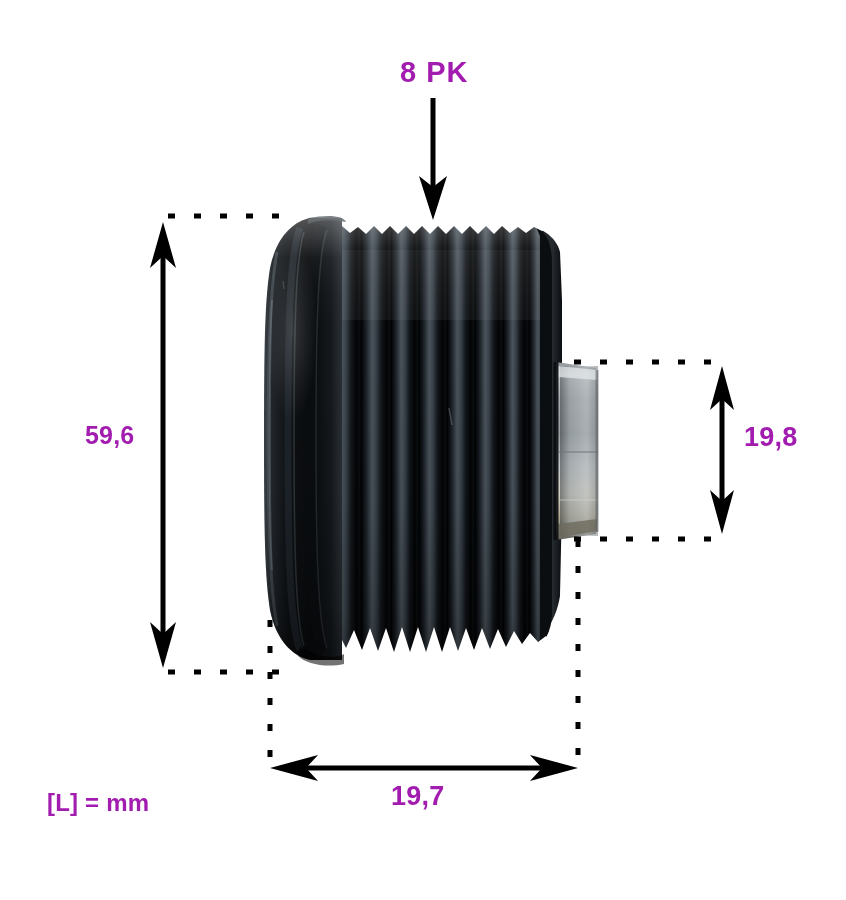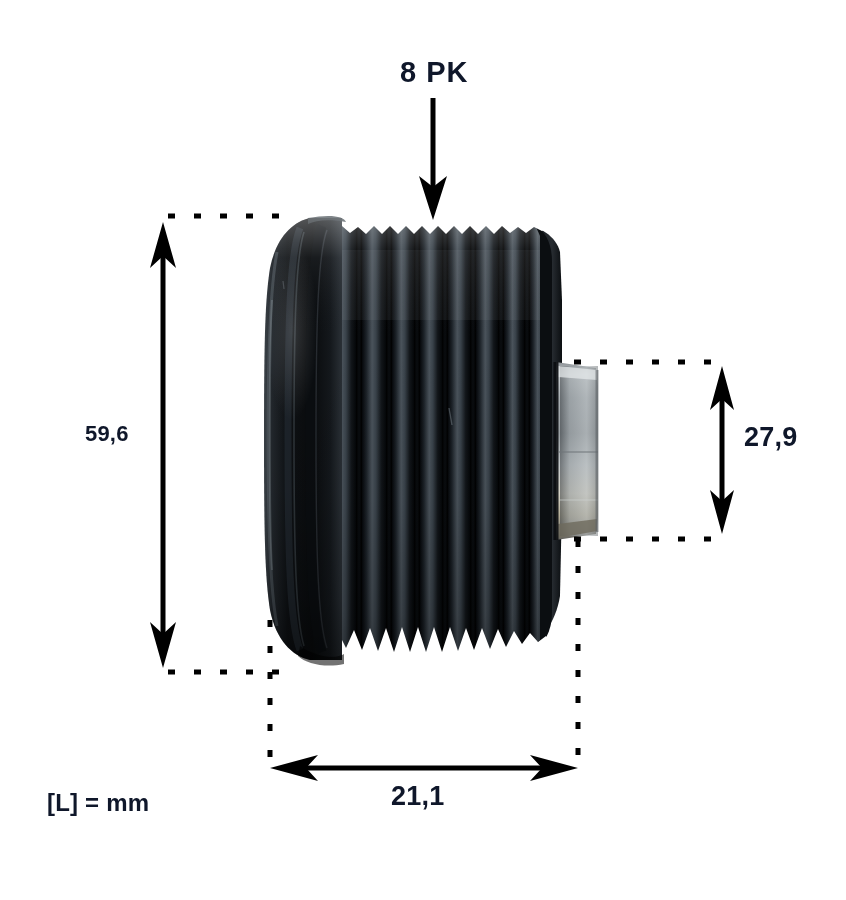--- a/index.html
+++ b/index.html
@@ -27,35 +27,35 @@
     position: absolute;
     left: 0; top: 0;
     width: 846px;
     height: 900px;
     display: block;
   }
   .dim-text {
     position: absolute;
     font-family: "Liberation Sans", sans-serif;
     font-weight: bold;
-    color: #0f172a;
+    color: #a21caf;
     white-space: nowrap;
     letter-spacing: 0.2px;
     text-align: center;
   }
   #label-8pk {
     left: 400px;
     top: 56px;
     font-size: 29px;
     letter-spacing: 1px;
   }
   #label-596 {
     left: 85px;
     top: 421px;
-    font-size: 22px;
+    font-size: 25px;
   }
   #label-170 {
     left: 744px;
     top: 422px;
     font-size: 27px;
   }
   #label-390 {
     left: 391px;
     top: 781px;
     font-size: 27px;
@@ -357,19 +357,19 @@
                L 419 176
                L 433 187
                L 447 176 Z" fill="#000000"></path>
     </g>
   </svg>
 
   <div class="dim-text" id="label-8pk">8 PK</div>
 
   <div class="dim-text" id="label-596">59,6</div>
 
-  <div class="dim-text" id="label-170">27,9</div>
-
-  <div class="dim-text" id="label-390">21,1</div>
+  <div class="dim-text" id="label-170">19,8</div>
+
+  <div class="dim-text" id="label-390">19,7</div>
 
   <div class="dim-text" id="label-units">[L] = mm</div>
 
 </div>
 
 </body></html>

